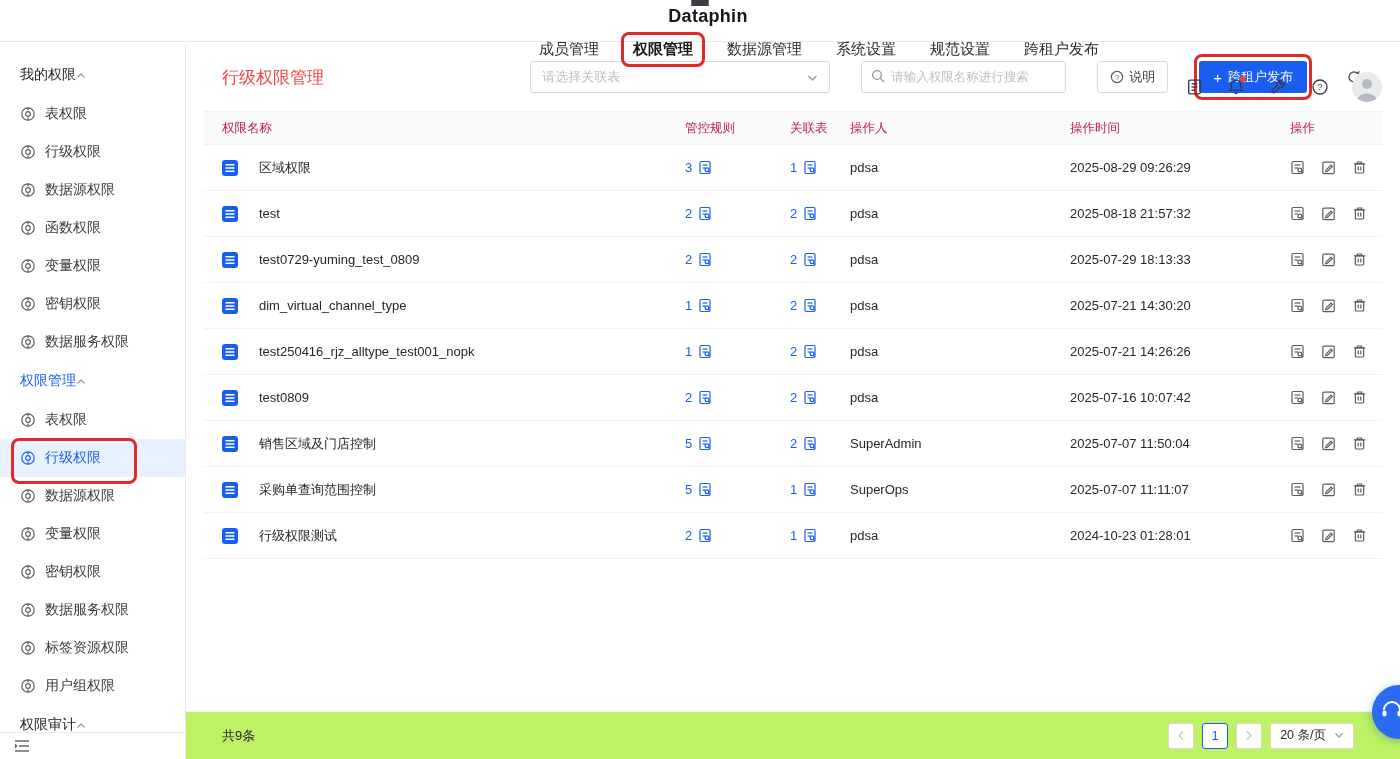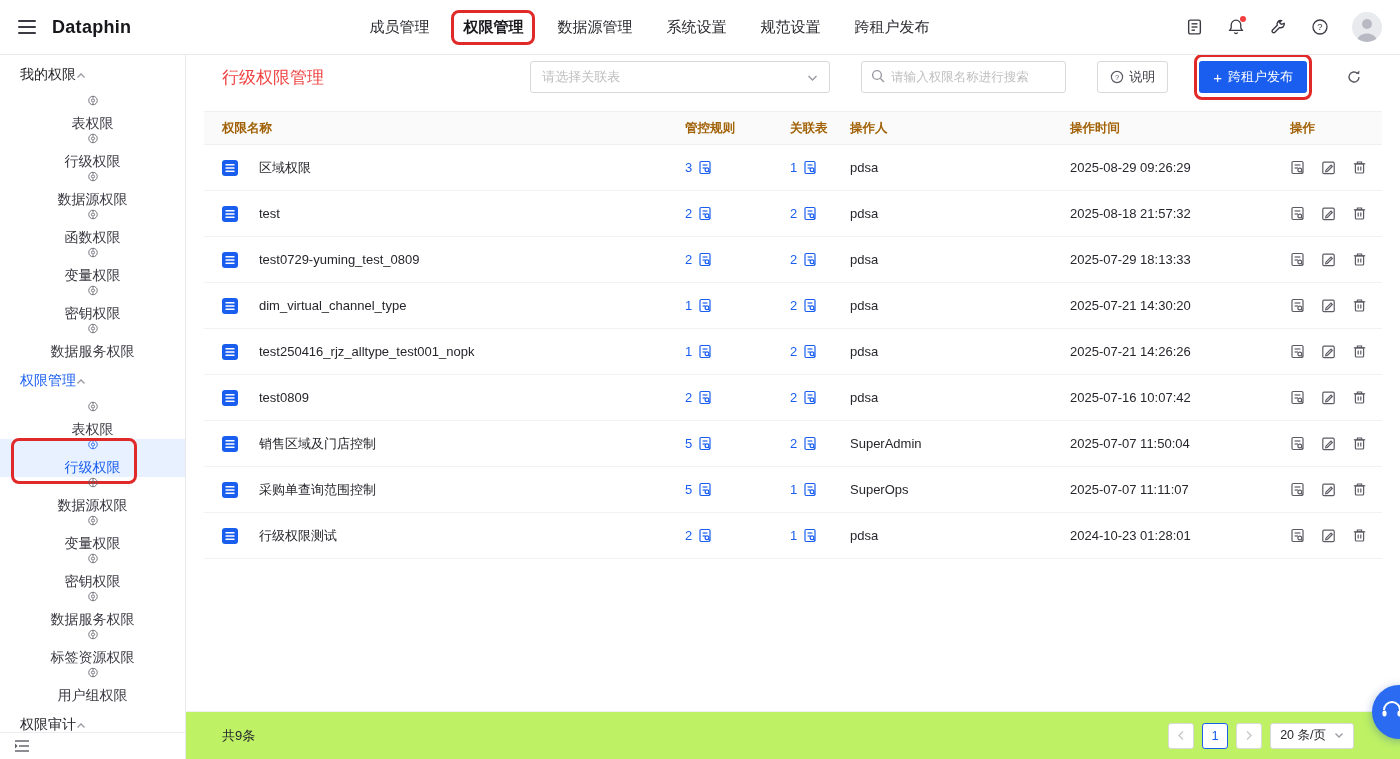--- a/index.html
+++ b/index.html
@@ -3,43 +3,43 @@
 <meta charset="utf-8">
 <style>
   * { margin:0; padding:0; box-sizing:border-box; }
   html,body { width:1400px; height:759px; }
   body {
     font-family:"Liberation Sans","DejaVu Sans",sans-serif;
     color:#26262c; background:#fff; overflow:hidden; position:relative;
     font-size:13px;
   }
   
-  .topbar{position:absolute;top:0;left:0;right:0;height:55px;background:#fff;
-    border-bottom:1px solid #e9e9ec;display:flex;align-items:center;padding:0 18px;z-index:20;}
+  .topbar{position:absolute;top:0;left:0;right:0;height:42px;background:#fff;
+    border-bottom:1px solid #e9e9ec;display:flex;align-items:center;padding:0 18px;z-index:20;flex-direction:column;}
   .hamburger{width:18px;height:14px;display:flex;flex-direction:column;justify-content:space-between;cursor:pointer;}
   .hamburger i{display:block;height:2px;background:#3a3a42;border-radius:1px;}
   .logo{font-size:18px;font-weight:bold;color:#17171c;margin-left:16px;letter-spacing:.3px;}
   #top-nav{display:flex;align-items:center;gap:34px;margin-left:238px;height:45px;}
   .nav-item{height:45px;display:flex;align-items:center;font-size:15px;color:#2b2b31;cursor:pointer;white-space:nowrap;}
   .nav-item.active{font-weight:bold;color:#17171c;}
   .topbar-right{margin-left:auto;display:flex;align-items:center;gap:22px;}
   .tb-icon{width:20px;height:20px;display:flex;align-items:center;justify-content:center;position:relative;cursor:pointer;}
   .bell-dot{position:absolute;top:-1px;right:0px;width:6px;height:6px;border-radius:50%;background:#f53f3f;}
   .avatar{width:30px;height:30px;border-radius:50%;background:#e8eaee;overflow:hidden;display:flex;align-items:flex-end;justify-content:center;cursor:pointer;}
   
   .annotate-nav{position:relative;}
   .annotate-nav::after{content:"";position:absolute;inset:5px -12px;border:3px solid #e02a2a;border-radius:8px;pointer-events:none;}
   .annotate-item::after{content:"";position:absolute;left:11px;top:-1px;width:120px;height:40px;border:3px solid #e02a2a;border-radius:8px;pointer-events:none;}
   .annotate-btn{position:relative;}
   .annotate-btn::after{content:"";position:absolute;inset:-7px -5px;border:3px solid #e02a2a;border-radius:8px;pointer-events:none;}
   
   .sidebar{position:absolute;top:45px;left:0;width:186px;bottom:0;background:#fff;border-right:1px solid #e9e9ec;padding-top:10px;}
   .group-header{height:40px;display:flex;align-items:center;padding:0 20px;font-size:14px;color:#1f1f24;cursor:pointer;}
   .grp-active>.group-header{color:#1a5eef;}
-  .side-item{height:38px;display:flex;align-items:center;gap:9px;padding:0 20px;font-size:14px;color:#3a3a42;cursor:pointer;position:relative;flex-direction:column;}
+  .side-item{height:38px;display:flex;align-items:center;gap:9px;padding:0 20px;font-size:14px;color:#3a3a42;cursor:pointer;position:relative;}
   .side-item.active{background:#e8f1ff;color:#1a5eef;}
   .side-item.active .perm-icon{stroke:#1a5eef;}
   .perm-icon{stroke:#5b5b63;}
   .sidebar-foot{position:absolute;left:0;right:0;bottom:0;height:27px;border-top:1px solid #ececf0;display:flex;align-items:center;padding:0 14px;background:#fff;}
   
   .main{position:absolute;top:45px;left:186px;right:0;bottom:0;background:#fff;}
   .page-header{display:flex;align-items:center;margin:14px 30px 0 36px;height:36px;}
   .page-title{font-size:17px;font-weight:normal;color:#ef4444;}
   .toolbar{margin-left:auto;display:flex;align-items:center;gap:31px;}
   .select-box{width:300px;height:32px;border:1px solid #d9d9d9;border-radius:3px;display:flex;align-items:center;padding:0 11px;color:#bfbfbf;cursor:pointer;background:#fff;}
@@ -48,21 +48,21 @@
   .search-box input{border:none;outline:none;flex:1;font-size:12.5px;font-family:inherit;color:#26262c;min-width:0;}
   .search-box input::placeholder{color:#bfbfbf;}
   .btn-plain{height:32px;border:1px solid #d9d9d9;border-radius:3px;background:#fff;display:flex;align-items:center;gap:5px;padding:0 12px;font-size:13px;color:#3a3a42;cursor:pointer;font-family:inherit;}
   .btn-primary{height:32px;border:none;border-radius:3px;background:#1a5eef;color:#fff;display:flex;align-items:center;gap:6px;padding:0 14px;font-size:13px;cursor:pointer;font-family:inherit;}
   .btn-primary .plus{font-size:15px;line-height:1;}
   .icon-btn{width:32px;height:32px;display:flex;align-items:center;justify-content:center;cursor:pointer;border-radius:3px;}
   
   .table{margin:16px 18px 0 18px;}
   .thead,.tr{display:grid;grid-template-columns:481px 105px 60px 220px 220px 1fr;align-items:center;}
   .thead{background:#fafafa;height:34px;border-top:1px solid #f0f0f0;border-bottom:1px solid #f0f0f0;}
-  .th{font-weight:bold;font-size:12.5px;color:#a16207;white-space:nowrap;}
+  .th{font-weight:normal;font-size:12.5px;color:#be185d;white-space:nowrap;}
   .th:first-child{padding-left:18px;}
   .tr{height:46px;border-bottom:1px solid #f2f2f5;}
   .td{display:flex;align-items:center;font-size:13px;color:#26262c;white-space:nowrap;overflow:hidden;}
   .td-name{padding-left:18px;gap:21px;}
   .name-icon{width:16px;height:16px;flex:0 0 16px;display:flex;}
   .num-link{color:#1a5eef;cursor:pointer;text-decoration:none;}
   .doc-link{display:flex;margin-left:6px;cursor:pointer;}
   .td-ops{gap:16px;}
   .op-icon{display:flex;cursor:pointer;}
   

